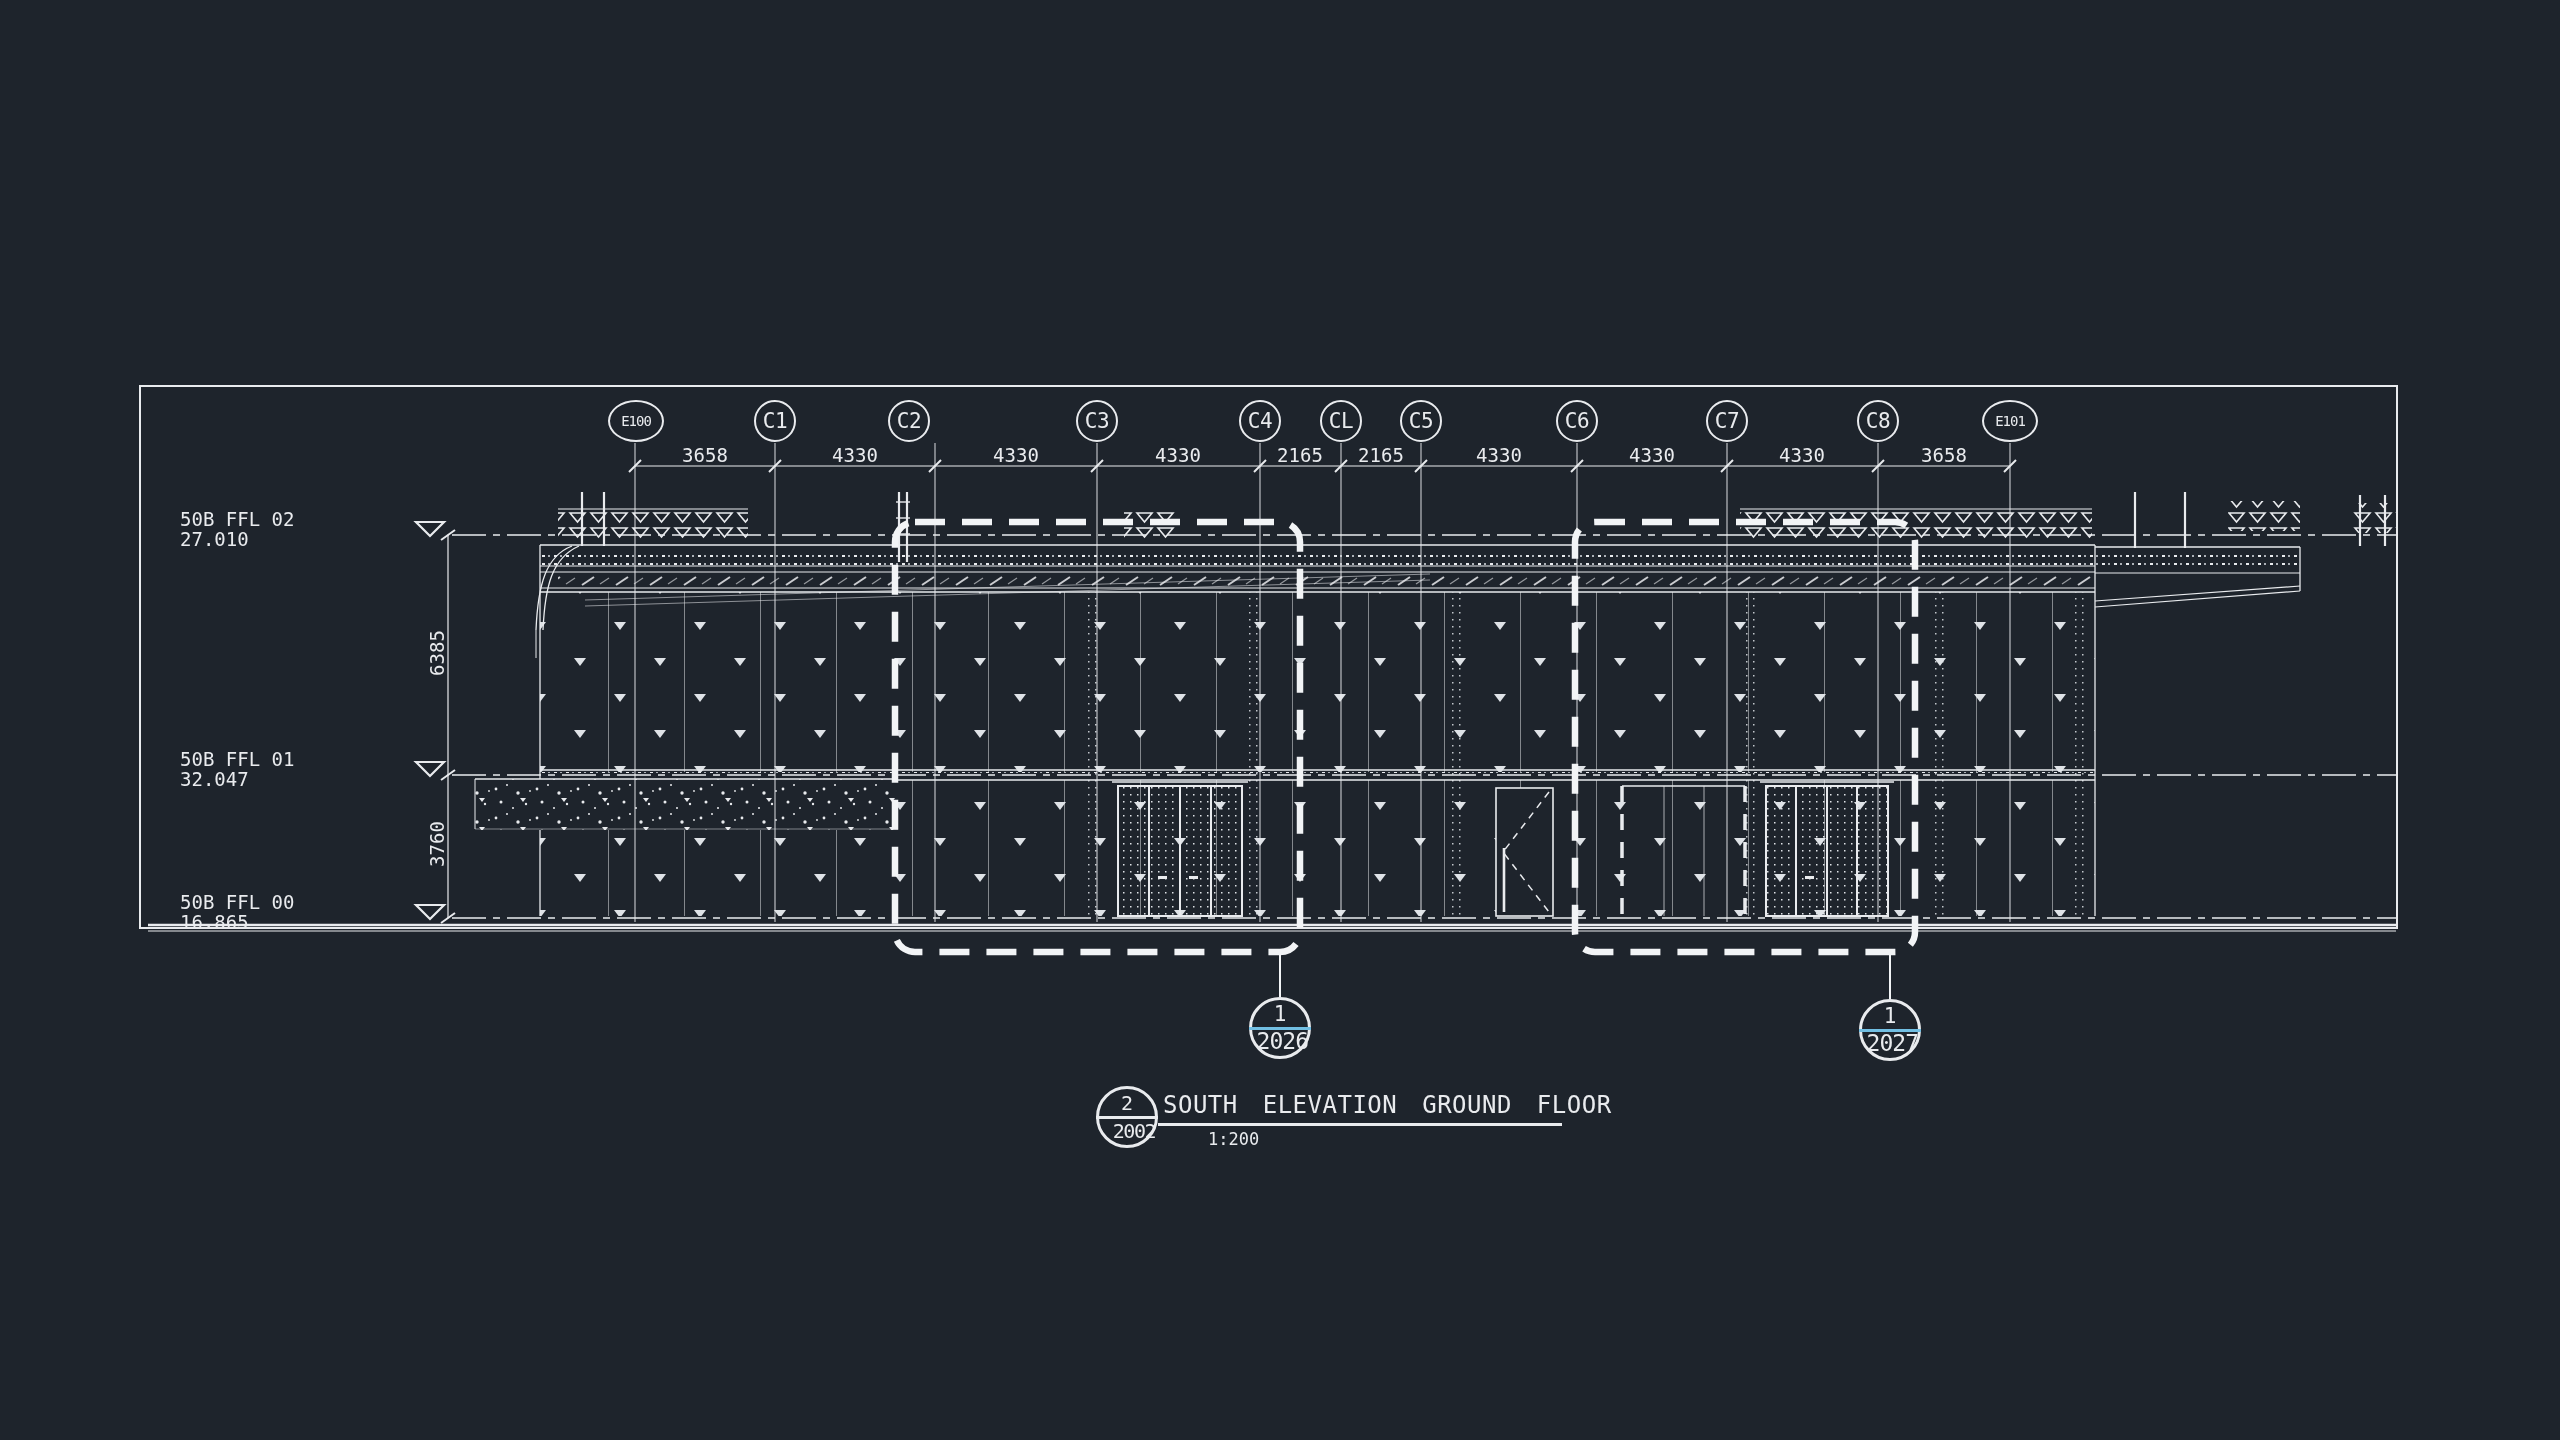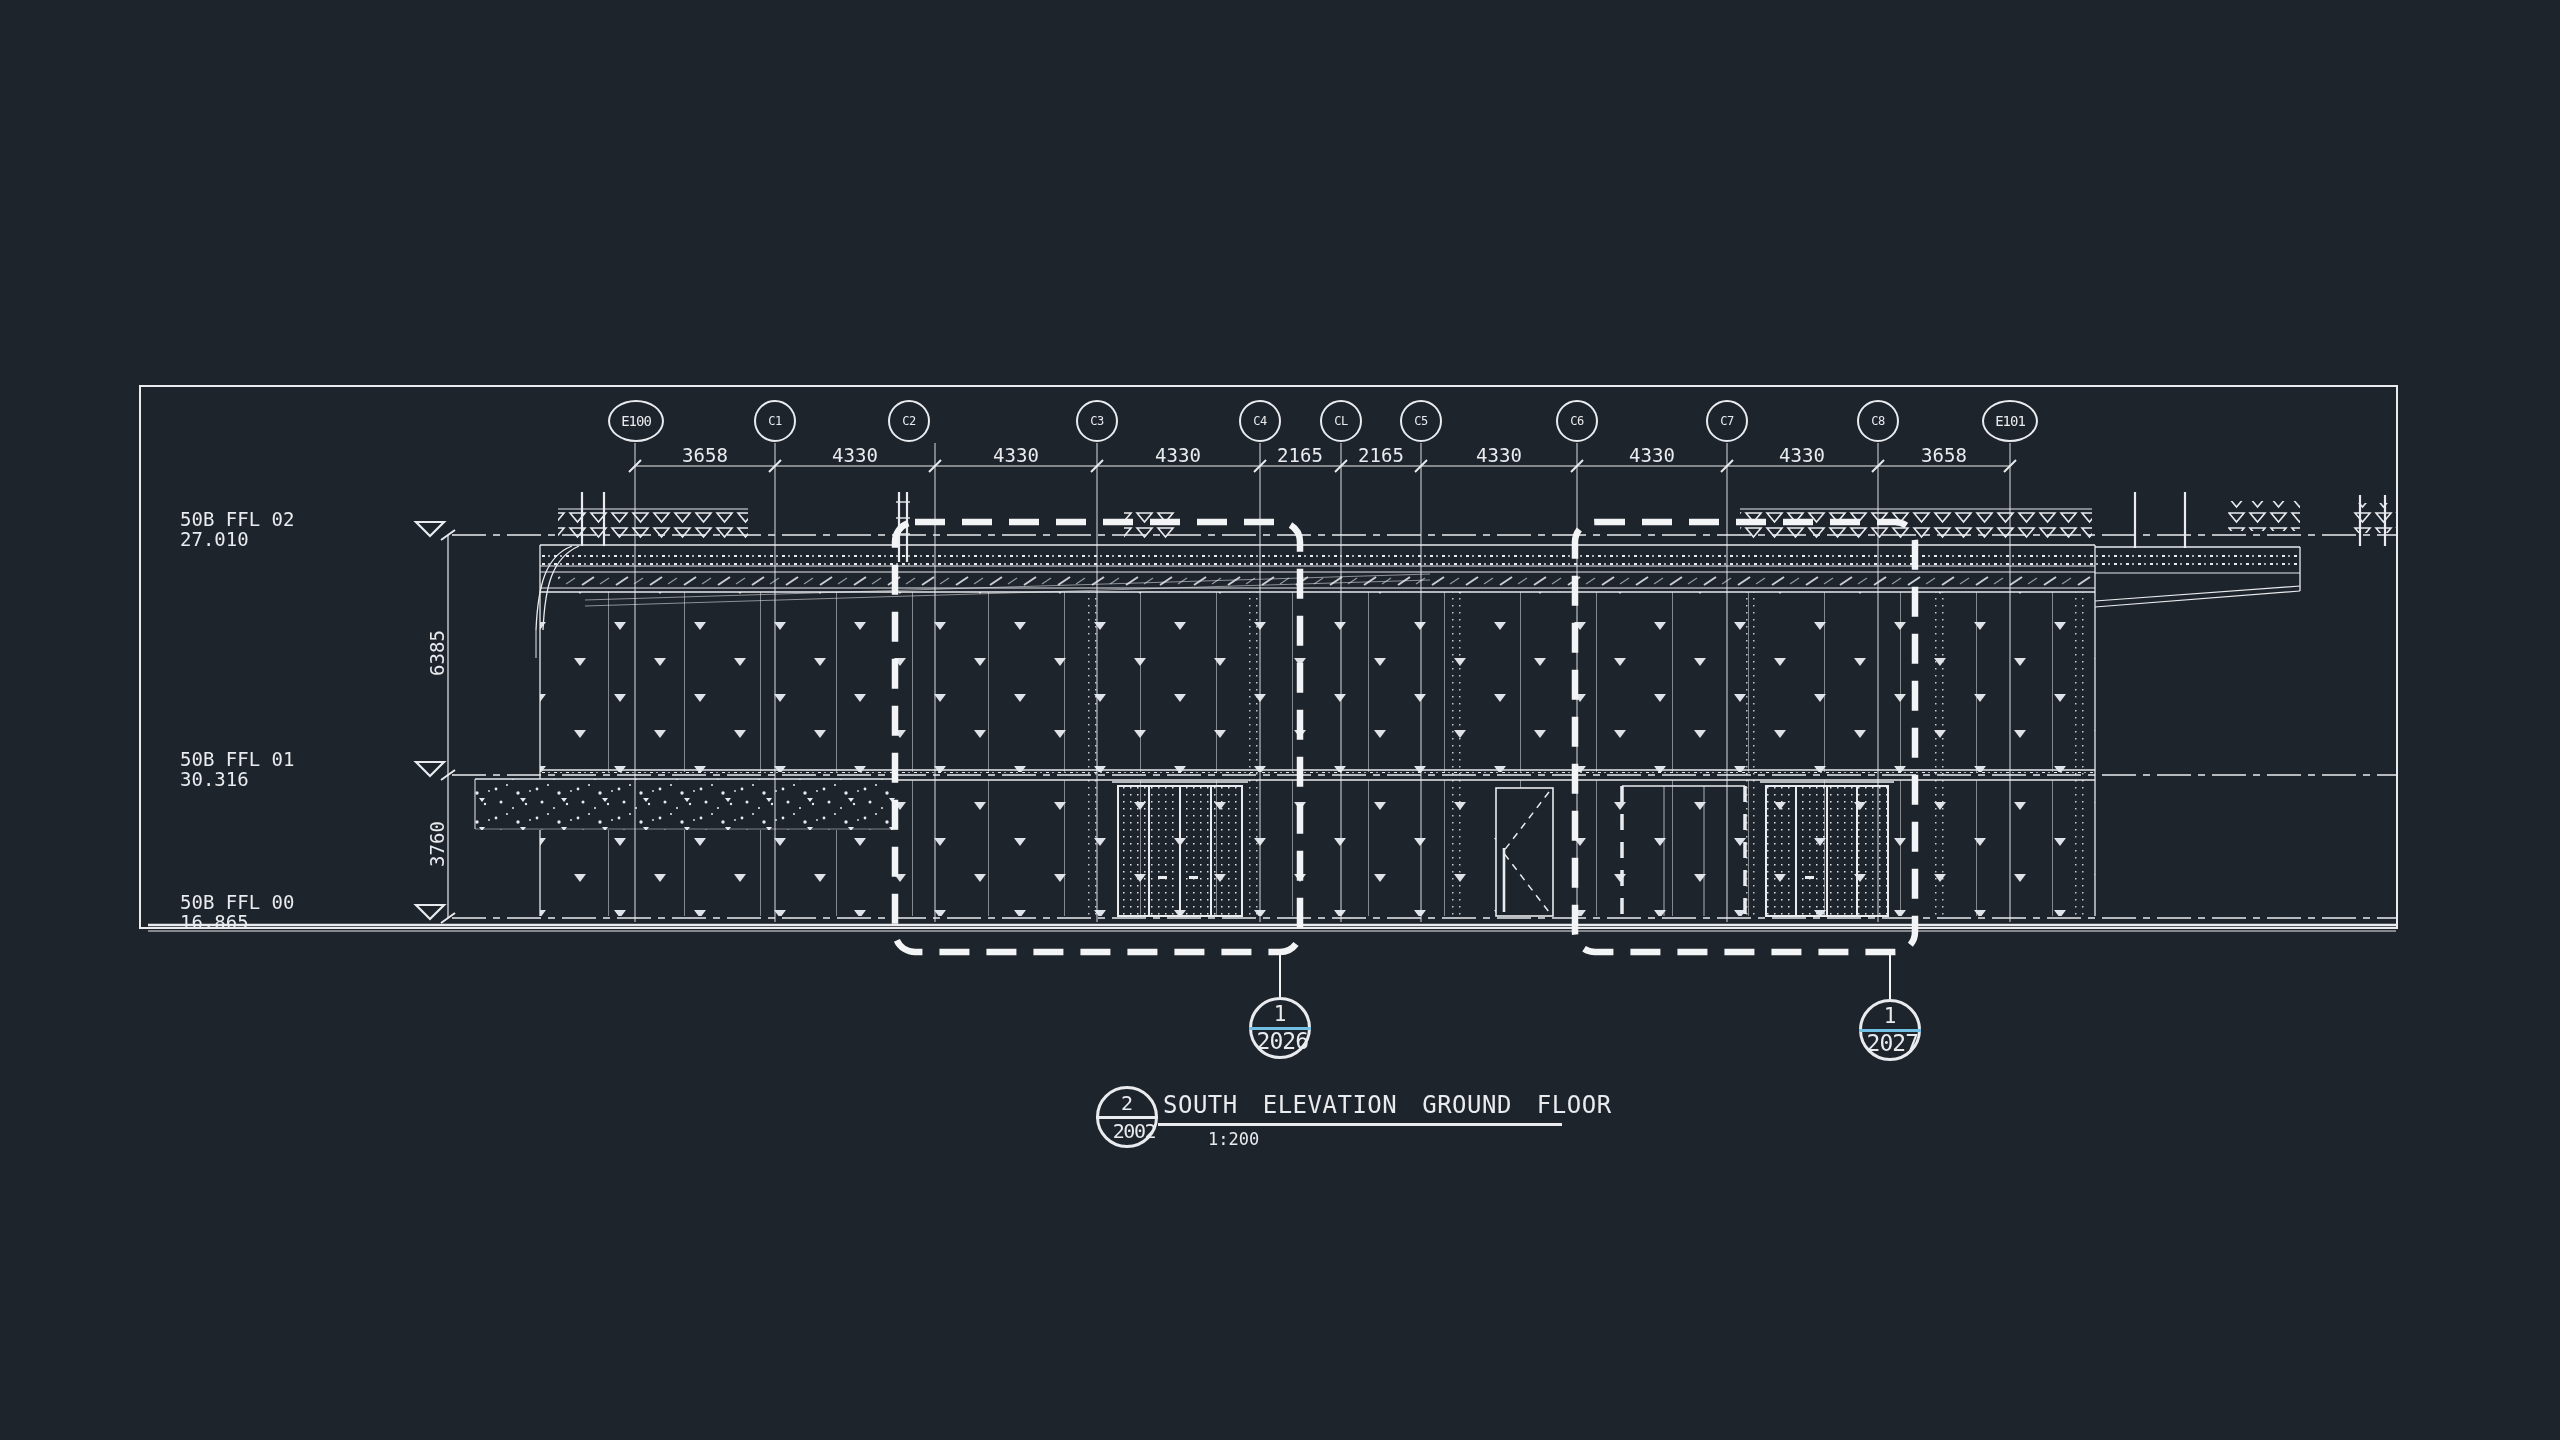--- a/index.html
+++ b/index.html
@@ -1,21 +1,21 @@
 <!DOCTYPE html>
 <html><head>
 <meta charset="utf-8">
 <style>
   html,body{margin:0;padding:0;background:#1e242c;width:2560px;height:1440px;overflow:hidden;}
   .canvas{position:absolute;left:0;top:0;width:2560px;height:1440px;background:#1e242c;
           font-family:"DejaVu Sans Mono", monospace;color:#e9ebee;}
   svg.linework{position:absolute;left:0;top:0;}
   
   .bubble{position:absolute;top:400px;height:42px;width:42px;border:2.5px solid #e9ebee;border-radius:50%;
-          display:flex;align-items:center;justify-content:center;font-size:12px;letter-spacing:-0.5px;
+          display:flex;align-items:center;justify-content:center;font-size:21px;letter-spacing:-0.5px;
           box-sizing:border-box;background:#1e242c;}
   .bubble.wide{width:56px;border-radius:50%;font-size:14px;letter-spacing:-1px;text-align:center;}
   
   .dim{position:absolute;top:444px;width:110px;text-align:center;font-size:19px;}
   
   .level{position:absolute;left:180px;width:224px;text-align:left;font-size:19px;line-height:20px;}
   
   .vdim{position:absolute;width:120px;text-align:center;font-size:19px;transform:rotate(-90deg);}
   
   .callout{position:absolute;width:62px;height:62px;border:3px solid #e9ebee;border-radius:50%;
@@ -272,21 +272,21 @@
 <div class="dim" style="left:1597px">4330</div>
 <div class="dim" style="left:1747px">4330</div>
 <div class="dim" style="left:1889px">3658</div>
 
 <div class="level" style="top:509px">
   <div>50B FFL 02</div>
   <div style="padding-right:44px">27.010</div>
 </div>
 <div class="level" style="top:749px">
   <div>50B FFL 01</div>
-  <div style="padding-right:44px">30.316</div>
+  <div style="padding-right:44px">32.047</div>
 </div>
 <div class="level" style="top:892px">
   <div>50B FFL 00</div>
   <div style="padding-right:44px">16.865</div>
 </div>
 
 <div class="vdim" style="left:377px;top:642px">6385</div>
 <div class="vdim" style="left:377px;top:833px">3760</div>
 
 <div class="callout" style="left:1249px;top:997px">

